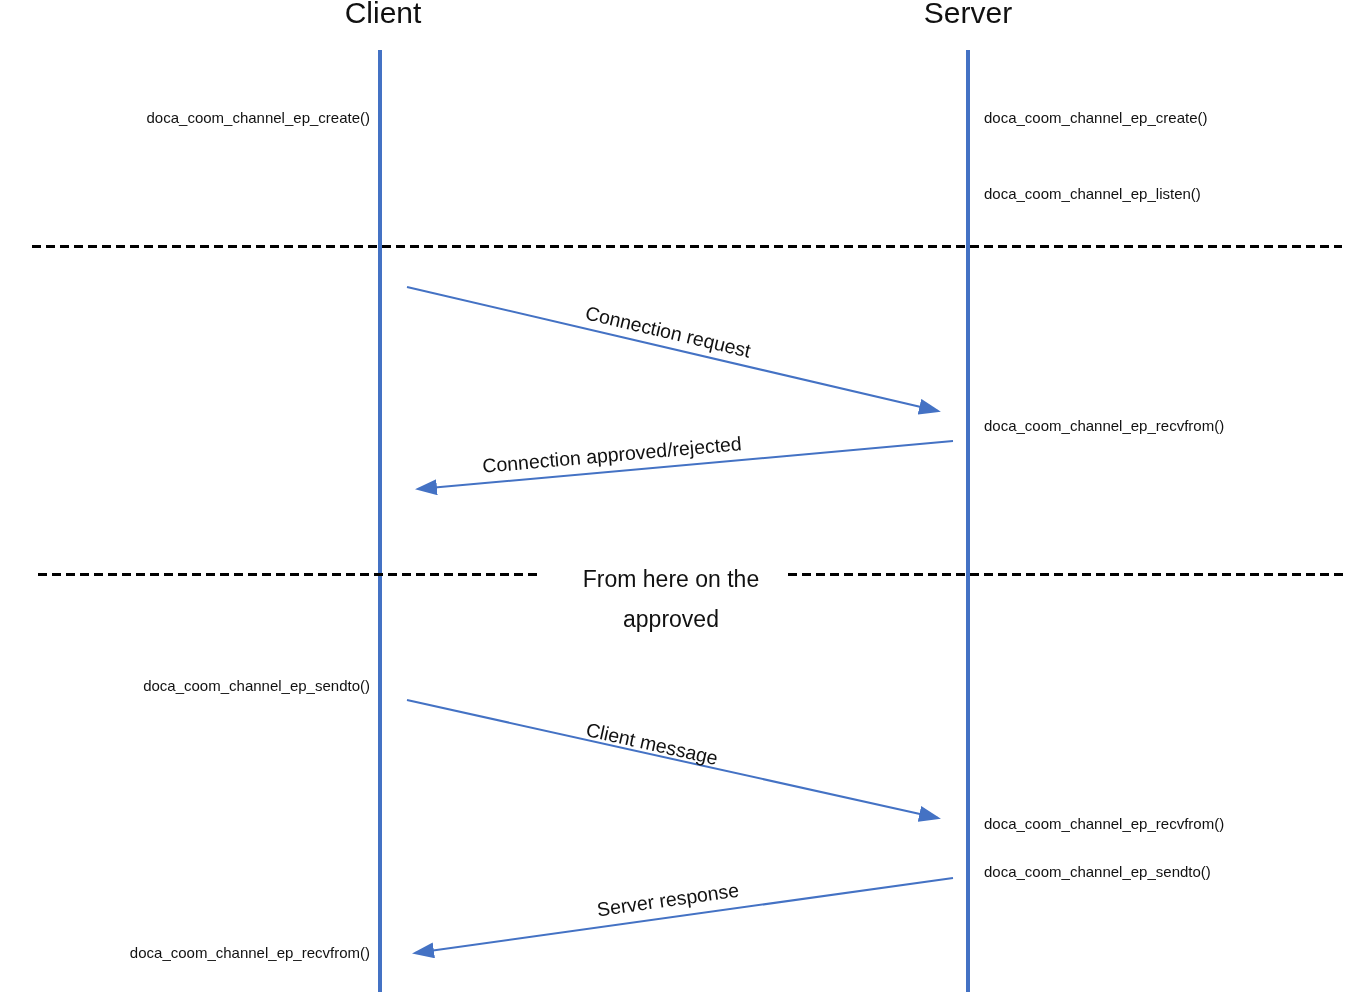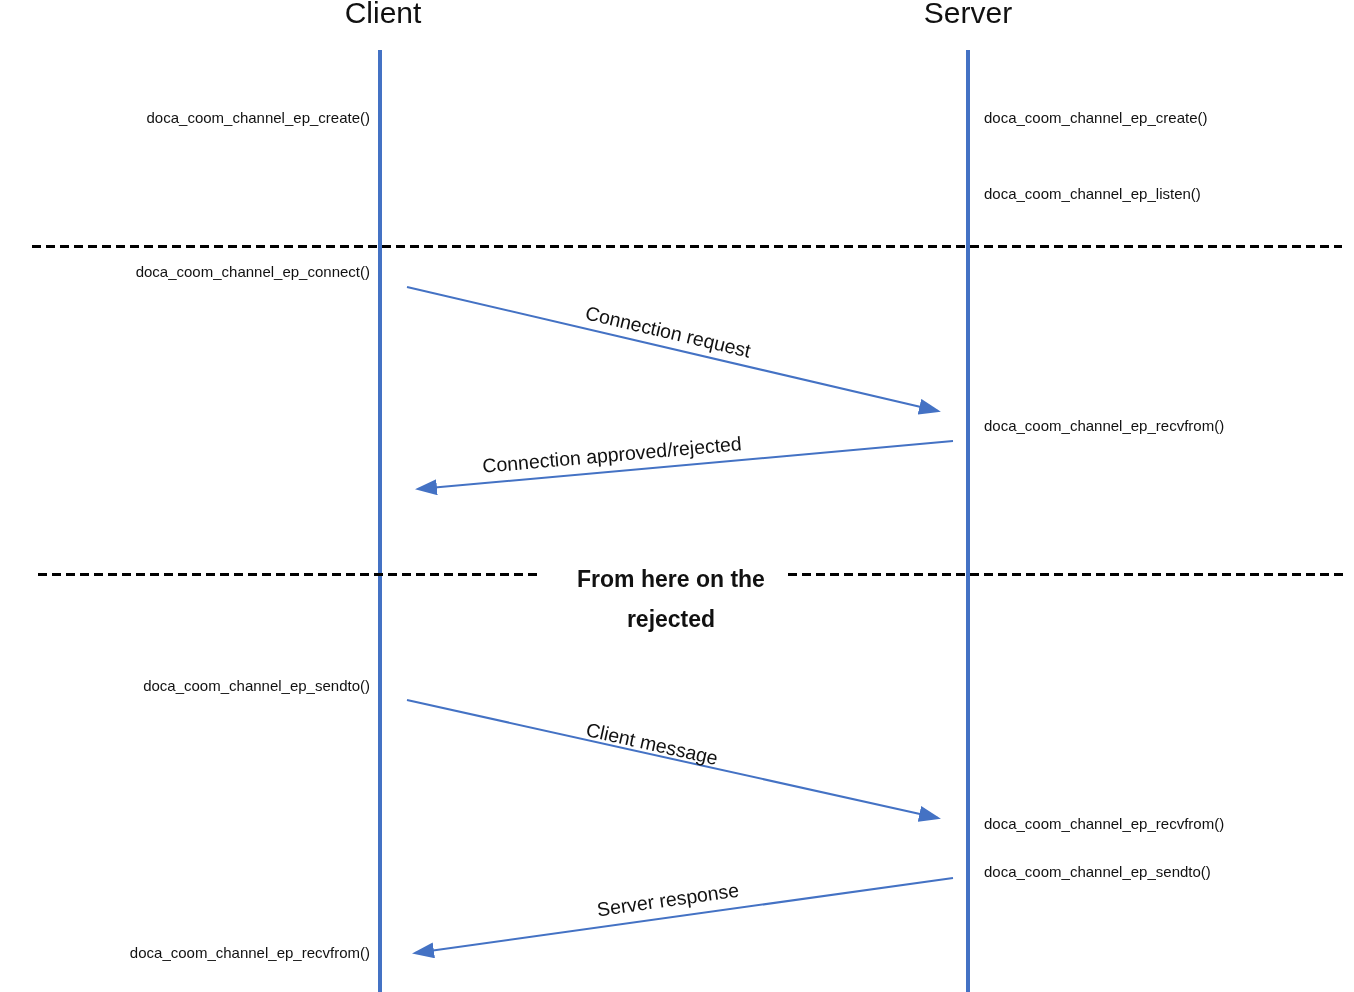--- a/index.html
+++ b/index.html
@@ -67,21 +67,20 @@
 
   .note {
     position: absolute;
     left: 515px;
     top: 559px;
     width: 312px;
     text-align: center;
     font-size: 23px;
     line-height: 40px;
     color: #111111;
-    font-weight: bold;
   }
 
   .arrows {
     position: absolute;
     left: 0;
     top: 0;
   }
 
   .msg-label {
     position: absolute;
@@ -104,33 +103,32 @@
   <div class="actor-title server">Server</div>
 
   <div class="lifeline client-line"></div>
   <div class="lifeline server-line"></div>
 
   <div class="divider divider-1"></div>
   <div class="divider divider-2a"></div>
   <div class="divider divider-2b"></div>
 
   <div class="call-label left cl-create-c">doca_coom_channel_ep_create()</div>
-  <div class="call-label left cl-connect">doca_coom_channel_ep_connect()</div>
   <div class="call-label left cl-sendto">doca_coom_channel_ep_sendto()</div>
   <div class="call-label left cl-recvfrom">doca_coom_channel_ep_recvfrom()</div>
 
   <div class="call-label right sr-create">doca_coom_channel_ep_create()</div>
   <div class="call-label right sr-listen">doca_coom_channel_ep_listen()</div>
   <div class="call-label right sr-recvfrom1">doca_coom_channel_ep_recvfrom()</div>
   <div class="call-label right sr-recvfrom2">doca_coom_channel_ep_recvfrom()</div>
   <div class="call-label right sr-sendto">doca_coom_channel_ep_sendto()</div>
 
   <div class="note">
     <div>From here on the</div>
-    <div>rejected</div>
+    <div>approved</div>
   </div>
 
   <svg class="arrows" width="1354" height="992" viewBox="0 0 1354 992">
     <defs>
       <marker id="ah" markerUnits="strokeWidth" markerWidth="11" markerHeight="8" refX="9.5" refY="4" orient="auto">
         <path d="M0,0 L11,4 L0,8 Z" fill="#4472c4"></path>
       </marker>
     </defs>
     <g stroke="#4472c4" stroke-width="2" fill="none">
       <line x1="407" y1="287" x2="938" y2="411" marker-end="url(#ah)"></line>

